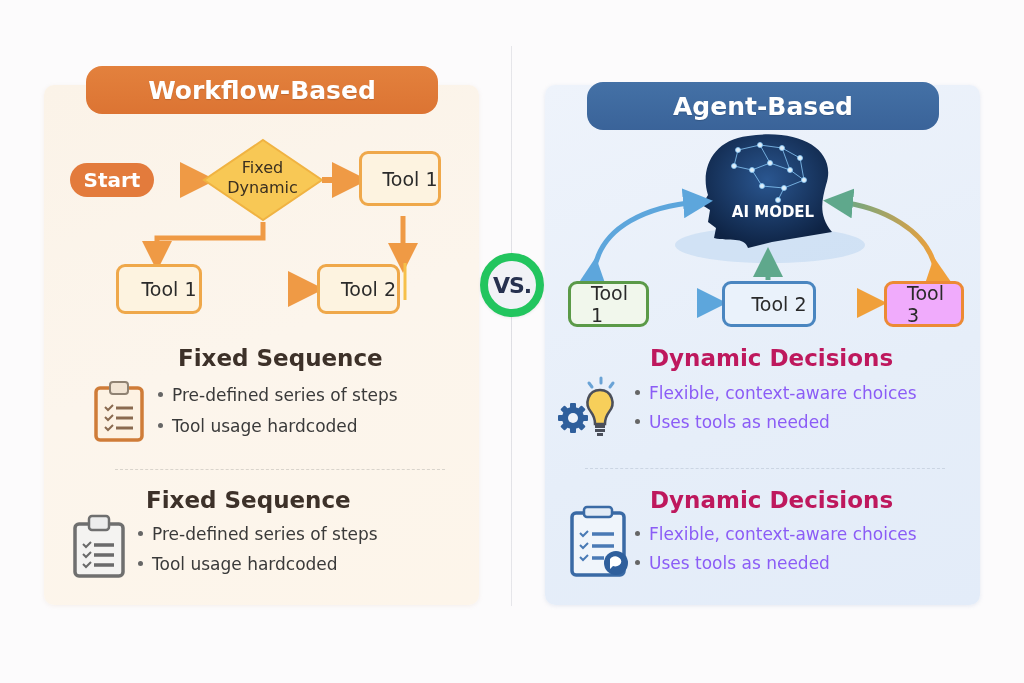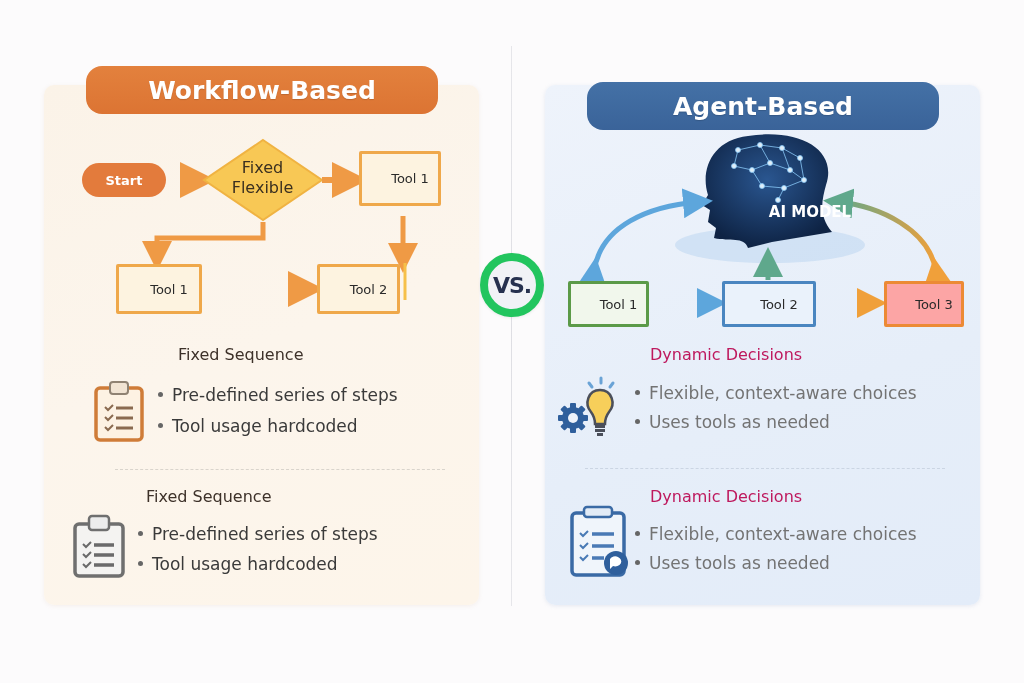--- a/index.html
+++ b/index.html
@@ -30,63 +30,63 @@
     position: absolute; top: 66px; height: 48px; border-radius: 16px;
     color: #fff; font-weight: bold; font-size: 25px;
     display: flex; align-items: center; justify-content: center;
     text-shadow: 0 1px 1px rgba(0,0,0,0.15);
   }
   .banner.left { left: 86px; width: 352px; background: linear-gradient(#e3813d, #dc7433); }
   .banner.right { left: 587px; width: 352px; background: linear-gradient(#4471a6, #3a6399); margin-top: 16px; }
 
   .box {
     position: absolute; display: flex; align-items: center; justify-content: center;
-    font-size: 13px; color: #2a2a2a; border-radius: 2px; padding-left: 20px;
+    font-size: 19px; color: #2a2a2a; border-radius: 9px; padding-left: 20px;
   }
   .box.orange { border: 3px solid #efa84a; background: #fdf3e0; }
   .pill {
-    position: absolute; left: 82px; top: 163px; width: 84px; height: 34px;
+    position: absolute; left: 70px; top: 163px; width: 84px; height: 34px;
     border-radius: 17px; background: #e37b3c; color: #fff; font-weight: bold;
-    font-size: 13px; display: flex; align-items: center; justify-content: center;
+    font-size: 20px; display: flex; align-items: center; justify-content: center;
   }
   .diamond-label {
     position: absolute; left: 205px; top: 158px; width: 115px; height: 44px;
     text-align: center; font-size: 16px; line-height: 20px; color: #3b3020;
   }
   svg.overlay { position: absolute; left: 0; top: 0; }
 
   .vs {
     position: absolute; left: 480px; top: 253px; width: 64px; height: 64px;
     border-radius: 50%; background: #f1f2f6; border: 8px solid #22c55e;
     display: flex; align-items: center; justify-content: center;
     font-weight: bold; font-size: 22px; color: #27314f; letter-spacing: -1px;
     box-shadow: 0 1px 3px rgba(0,0,0,0.08);
   }
 
   .section-title {
-    position: absolute; font-weight: normal; font-size: 16px;
+    position: absolute; font-weight: bold; font-size: 23px;
   }
   .left .section-title, .section-title.l { color: #3d3129; }
   .section-title.r { color: #be185d; }
   .bullet {
     position: absolute; font-size: 17px; color: #3a3a3a; white-space: nowrap;
   }
-  .bullet.r { color: #737373; }
+  .bullet.r { color: #8b5cf6; }
   .bullet .dot {
     display: inline-block; width: 5px; height: 5px; border-radius: 50%;
     background: #666; margin-right: 9px; vertical-align: middle; position: relative; top: -2px;
   }
   .dash {
     position: absolute; height: 0; border-top: 1px dashed #d9d4cc;
   }
   .dash.r { border-top-color: #cbd5e3; }
   .icon { position: absolute; }
   .ai-label {
     position: absolute; left: 728px; top: 203px; width: 90px; text-align: center;
-    color: #fff; font-weight: bold; font-size: 15px; letter-spacing: 0px; margin-left: 37px;
+    color: #fff; font-weight: bold; font-size: 15px; letter-spacing: 0px;
   }
 </style>
 </head>
 <body>
 
 <div class="divider"></div>
 
 <div class="panel left"></div>
 <div class="banner left">Workflow-Based</div>
 
@@ -111,21 +111,21 @@
 
   <line x1="207" y1="289" x2="306" y2="289" stroke="url(#og)" stroke-width="6" marker-end="url(#ah)"></line>
 
   <line x1="403" y1="216" x2="403" y2="258" stroke="#ef9a45" stroke-width="5" marker-end="url(#ah)"></line>
   <line x1="405" y1="263" x2="405" y2="300" stroke="#f6c04a" stroke-width="3"></line>
 </svg>
 
 <div class="pill">Start</div>
 <div class="diamond-label">
   <div>Fixed</div>
-  <div>Flexible</div>
+  <div>Dynamic</div>
 </div>
 <div class="box orange" style="left:359px; top:151px; width:82px; height:55px;">Tool 1</div>
 <div class="box orange" style="left:116px; top:264px; width:86px; height:50px;">Tool 1</div>
 <div class="box orange" style="left:317px; top:264px; width:83px; height:50px;">Tool 2</div>
 
 <div class="section-title l" style="left:178px; top:345px;">Fixed Sequence</div>
 <svg class="icon" style="left:94px; top:380px;" width="52" height="64">
   <rect x="2" y="8" width="46" height="52" rx="4" fill="#fdf2e3" stroke="#cf7c38" stroke-width="3.5"></rect>
   <rect x="16" y="2" width="18" height="12" rx="3" fill="#f1e4d3" stroke="#8f8272" stroke-width="2"></rect>
   <path d="M11,27 l3,3 l5,-5 M11,37 l3,3 l5,-5 M11,47 l3,3 l5,-5" stroke="#8a6a4f" stroke-width="2" fill="none"></path>
@@ -222,21 +222,21 @@
 
   <line x1="655" y1="303" x2="712" y2="303" stroke="url(#bg1)" stroke-width="5" marker-end="url(#bh)"></line>
 
   <line x1="822" y1="303" x2="872" y2="303" stroke="url(#og2)" stroke-width="5" marker-end="url(#orh)"></line>
 </svg>
 
 <div class="ai-label">AI MODEL</div>
 
 <div class="box" style="left:568px; top:281px; width:81px; height:46px; border:3px solid #5b9a48; background:#f1f7ec;">Tool 1</div>
 <div class="box" style="left:722px; top:281px; width:94px; height:46px; border:3px solid #4a86c0; background:#eaf2fb;">Tool 2</div>
-<div class="box" style="left:884px; top:281px; width:80px; height:46px; border:3px solid #ec8a35; background:#fca5a5;">Tool 3</div>
+<div class="box" style="left:884px; top:281px; width:80px; height:46px; border:3px solid #ec8a35; background:#f0abfc;">Tool 3</div>
 
 <div class="section-title r" style="left:650px; top:345px;">Dynamic Decisions</div>
 <svg class="icon" style="left:555px; top:376px;" width="66" height="62">
   <g fill="#2f5f9c">
     <circle cx="18" cy="42" r="11"></circle>
     <rect x="15" y="27" width="6" height="30" rx="1"></rect>
     <rect x="3" y="39" width="30" height="6" rx="1"></rect>
     <rect x="15" y="27" width="6" height="30" rx="1" transform="rotate(45 18 42)"></rect>
     <rect x="15" y="27" width="6" height="30" rx="1" transform="rotate(-45 18 42)"></rect>
   </g>

